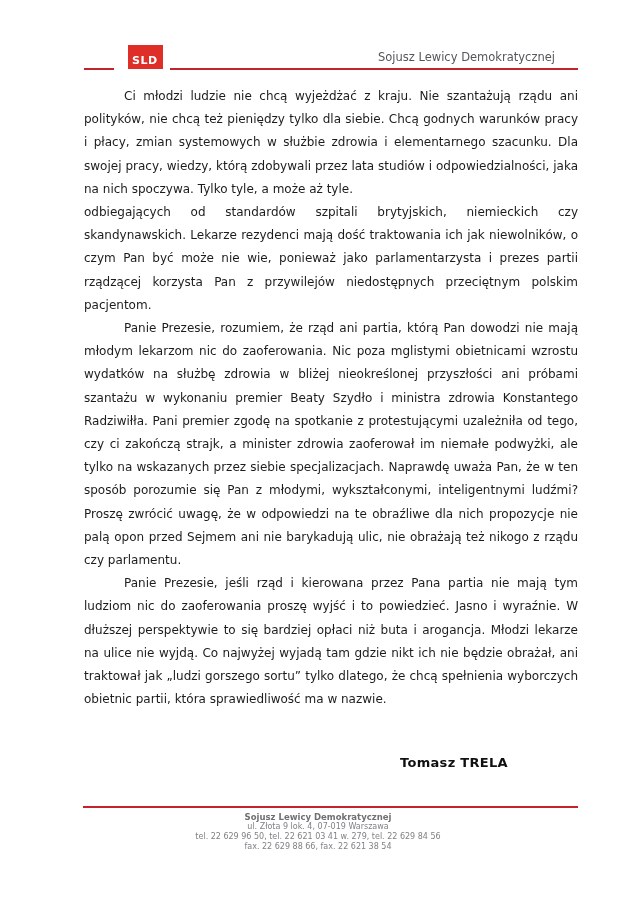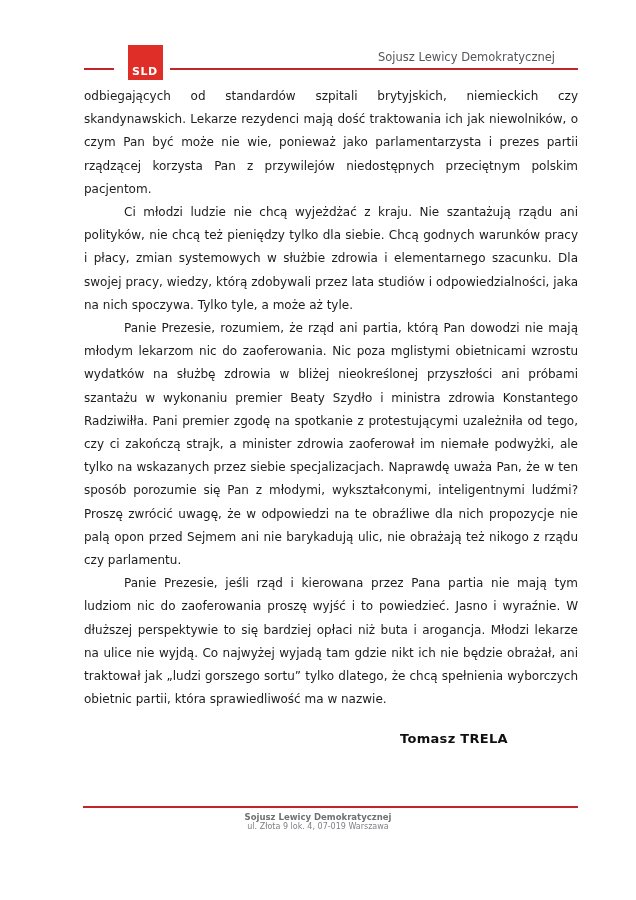--- a/index.html
+++ b/index.html
@@ -19,21 +19,21 @@
   
   .header-dash {
     position: absolute;
     left: 84px; top: 68px;
     width: 30px; height: 2px;
     background: var(--rule-red, #c2242c);
   }
   .logo {
     position: absolute;
     left: 128px; top: 45px;
-    width: 35px; height: 35px;
+    width: 35px; height: 24px;
     background: var(--accent-red, #de2e27);
   }
   .logo-text {
     position: absolute;
     left: 4px; bottom: 2px;
     color: #ffffff;
     font-weight: bold;
     font-size: 11px;
     letter-spacing: 0.5px;
   }
@@ -60,21 +60,21 @@
     line-height: 23.2px;
   }
   .para {
     margin: 0;
     text-align: justify;
   }
   .para.indent {
     text-indent: 40px;
   }
   .signature {
-    margin-top: 20px;
+    margin-top: 44px;
     margin-left: 316px;
     font-weight: bold;
     font-size: 13px;
     color: #101010;
     letter-spacing: 0.3px;
     line-height: 16px;
   }
 
   
   .footer {
@@ -110,26 +110,28 @@
   <div>
     <div class="header-dash"></div>
     <div class="logo">
       <span class="logo-text">SLD</span>
     </div>
     <div class="header-org">Sojusz Lewicy Demokratycznej</div>
     <div class="header-line"></div>
   </div>
 
   <div class="content">
+    <p class="para indent">Ci młodzi ludzie nie chcą wyjeżdżać z kraju. Nie szantażują rządu ani polityków, nie chcą też pieniędzy tylko dla siebie. Chcą godnych warunków pracy i płacy, zmian systemowych w służbie zdrowia i elementarnego szacunku. Dla swojej pracy, wiedzy, którą zdobywali przez lata studiów i odpowiedzialności, jaka na nich spoczywa. Tylko tyle, a może aż tyle.</p>
     <p class="para">odbiegających od standardów szpitali brytyjskich, niemieckich czy skandynawskich. Lekarze rezydenci mają dość traktowania ich jak niewolników, o czym Pan być może nie wie, ponieważ jako parlamentarzysta i prezes partii rządzącej korzysta Pan z przywilejów niedostępnych przeciętnym polskim pacjentom.</p>
-    <p class="para indent">Ci młodzi ludzie nie chcą wyjeżdżać z kraju. Nie szantażują rządu ani polityków, nie chcą też pieniędzy tylko dla siebie. Chcą godnych warunków pracy i płacy, zmian systemowych w służbie zdrowia i elementarnego szacunku. Dla swojej pracy, wiedzy, którą zdobywali przez lata studiów i odpowiedzialności, jaka na nich spoczywa. Tylko tyle, a może aż tyle.</p>
     <p class="para indent">Panie Prezesie, rozumiem, że rząd ani partia, którą Pan dowodzi nie mają młodym lekarzom nic do zaoferowania. Nic poza mglistymi obietnicami wzrostu wydatków na służbę zdrowia w bliżej nieokreślonej przyszłości ani próbami szantażu w wykonaniu premier Beaty Szydło i ministra zdrowia Konstantego Radziwiłła. Pani premier zgodę na spotkanie z protestującymi uzależniła od tego, czy ci zakończą strajk, a minister zdrowia zaoferował im niemałe podwyżki, ale tylko na wskazanych przez siebie specjalizacjach. Naprawdę uważa Pan, że w ten sposób porozumie się Pan z młodymi, wykształconymi, inteligentnymi ludźmi? Proszę zwrócić uwagę, że w odpowiedzi na te obraźliwe dla nich propozycje nie palą opon przed Sejmem ani nie barykadują ulic, nie obrażają też nikogo z rządu czy parlamentu.</p>
     <p class="para indent">Panie Prezesie, jeśli rząd i kierowana przez Pana partia nie mają tym ludziom nic do zaoferowania proszę wyjść i to powiedzieć. Jasno i wyraźnie. W dłuższej perspektywie to się bardziej opłaci niż buta i arogancja. Młodzi lekarze na ulice nie wyjdą. Co najwyżej wyjadą tam gdzie nikt ich nie będzie obrażał, ani traktował jak „ludzi gorszego sortu” tylko dlatego, że chcą spełnienia wyborczych obietnic partii, która sprawiedliwość ma w nazwie.</p>
     <div class="signature">Tomasz TRELA</div>
   </div>
 
   <div class="footer">
     <div class="footer-line"></div>
     <div class="footer-org">Sojusz Lewicy Demokratycznej</div>
     <div class="footer-row">ul. Złota 9 lok. 4, 07-019 Warszawa</div>
+    <div class="footer-row">tel. 22 629 96 50, tel. 22 621 03 41 w. 279, tel. 22 629 84 56</div>
+    <div class="footer-row">fax. 22 629 88 66, fax. 22 621 38 54</div>
   </div>
 
 </div>
 
 </body></html>

